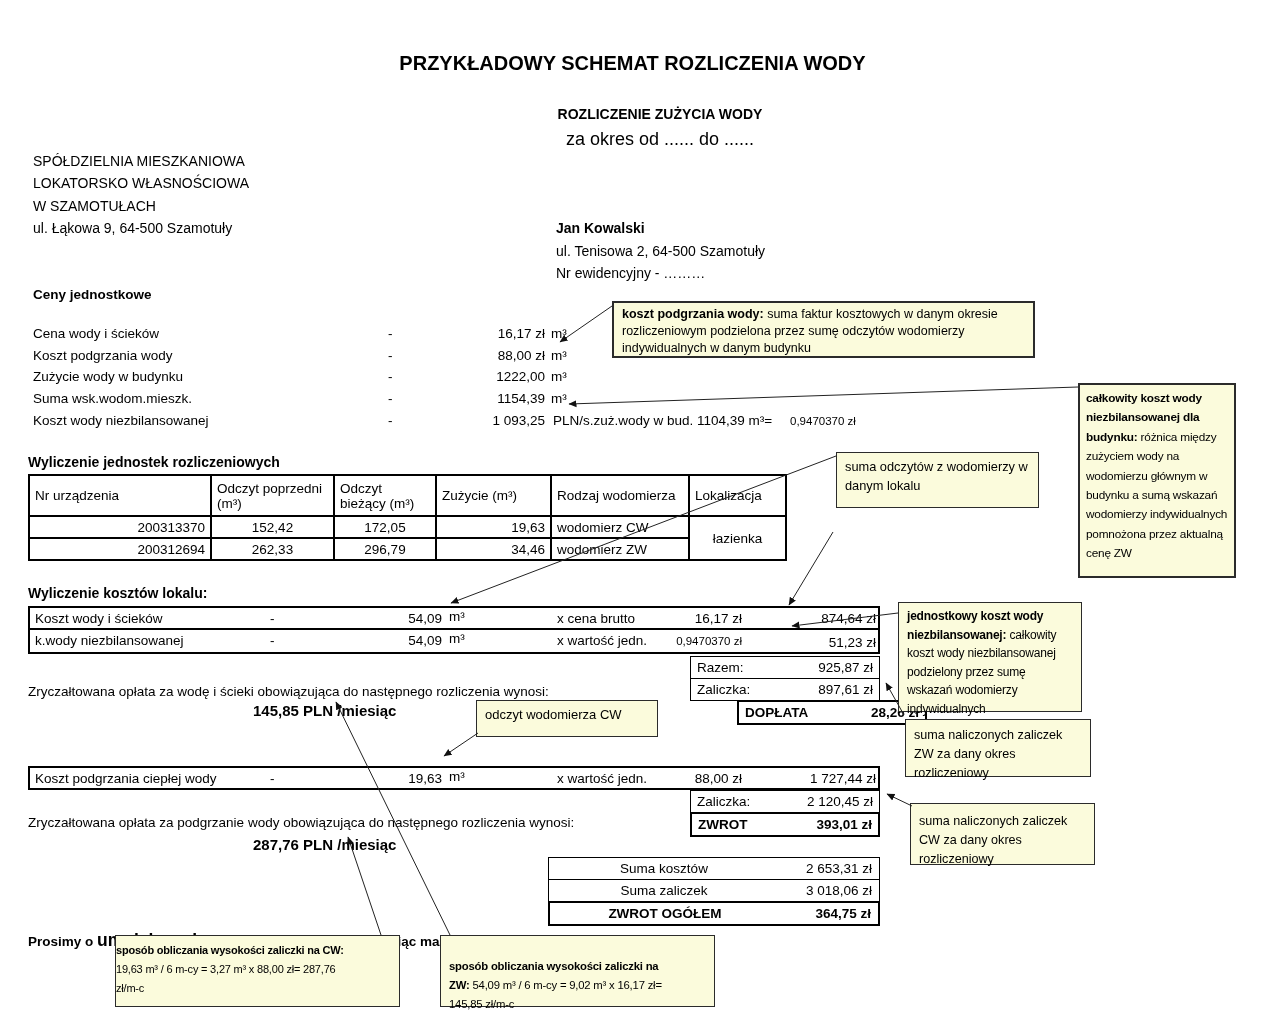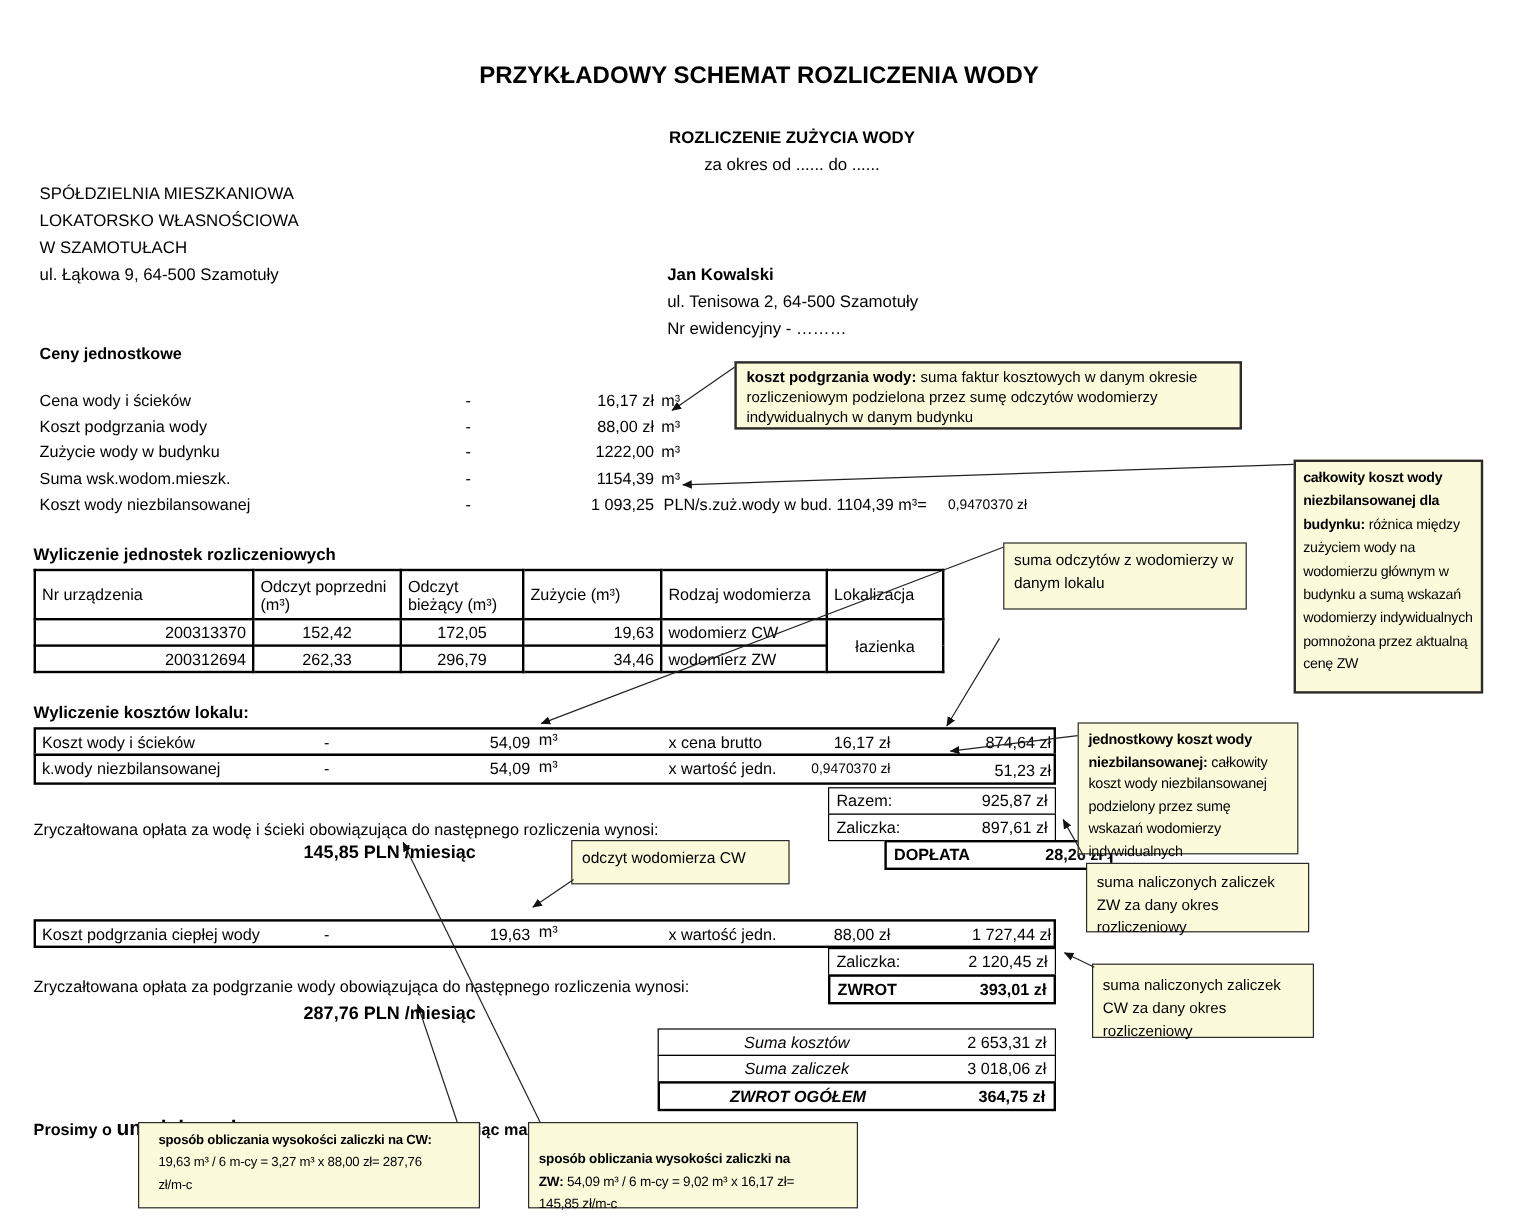--- a/index.html
+++ b/index.html
@@ -27,21 +27,21 @@
   .small { font-size:11.5px; }
 
   
   .sumrow { position:absolute; left:690px; width:190px; height:23px; border:1px solid #000; background:#fff; }
   .sumrow .lab { position:absolute; left:6px; top:3px; }
   .sumrow .val { position:absolute; right:6px; top:3px; }
   .sumrow.bold { border-width:2px; font-weight:700; height:25px; }
 
   
   .totrow { position:absolute; left:548px; width:332px; height:23px; border:1px solid #000; background:#fff; }
-  .totrow .lab { position:absolute; left:0; width:230px; text-align:center; top:3px;font-style:italic; }
+  .totrow .lab { position:absolute; left:0; width:230px; text-align:center; top:3px; }
   .totrow .val { position:absolute; right:7px; top:3px; }
   .totrow.bold { border-width:2px; font-weight:700; height:25px; }
 
   
   .note {
     position:absolute; background:#fbfbdc; border:1.5px solid #2b2b2b;
     padding:4px 8px; font-size:12.6px; line-height:19px; color:#000; z-index:4;
   }
   .note.big { border-width:2px; }
   .nowrap { white-space:nowrap; }
@@ -55,21 +55,21 @@
 
   svg.arrows { position:absolute; left:0; top:0; z-index:6; pointer-events:none; }
 </style>
 </head>
 <body>
 
 <div class="page">
 
   <div class="abs b ctr" style="left:0;top:52px;width:1265px;font-size:20px;">PRZYKŁADOWY SCHEMAT ROZLICZENIA WODY</div>
   <div class="abs b ctr" style="left:410px;top:106px;width:500px;font-size:14px;">ROZLICZENIE ZUŻYCIA WODY</div>
-  <div class="abs ctr" style="left:410px;top:129px;width:500px;font-size:14px;">za okres od ...... do ......</div>
+  <div class="abs ctr" style="left:410px;top:129px;width:500px;font-size:18px;">za okres od ...... do ......</div>
 
   <div class="abs" style="left:33px;top:153px;font-size:14px;">SPÓŁDZIELNIA MIESZKANIOWA</div>
   <div class="abs" style="left:33px;top:175px;font-size:14px;">LOKATORSKO WŁASNOŚCIOWA</div>
   <div class="abs" style="left:33px;top:198px;font-size:14px;">W SZAMOTUŁACH</div>
   <div class="abs" style="left:33px;top:220px;font-size:14px;">ul. Łąkowa 9, 64-500 Szamotuły</div>
 
   <div class="abs b" style="left:556px;top:220px;font-size:14px;">Jan Kowalski</div>
   <div class="abs" style="left:556px;top:243px;font-size:14px;">ul. Tenisowa 2, 64-500 Szamotuły</div>
   <div class="abs" style="left:556px;top:265px;font-size:14px;">Nr ewidencyjny - ………</div>
 
@@ -243,21 +243,21 @@
   </div>
 
   <div class="note" style="left:910px;top:803px;width:185px;height:62px;padding:8px 8px;">
     <span>suma naliczonych zaliczek CW za dany okres rozliczeniowy</span>
   </div>
 
   <div class="note" style="left:476px;top:700px;width:182px;height:37px;font-size:13px;">
     <span>odczyt wodomierza CW</span>
   </div>
 
-  <div class="note" style="left:115px;top:935px;width:285px;height:72px;font-size:11px;line-height:19px;letter-spacing:-0.2px;padding:5px 16px;">
+  <div class="note" style="left:115px;top:935px;width:285px;height:72px;font-size:11px;line-height:19px;letter-spacing:-0.2px;padding:5px 0;">
     <div class="b nowrap">sposób obliczania wysokości zaliczki na CW:</div>
     <div class="nowrap">19,63 m³ / 6 m-cy = 3,27 m³ x 88,00 zł= 287,76</div>
     <div class="nowrap">zł/m-c</div>
   </div>
 
   <div class="note" style="left:440px;top:935px;width:275px;height:72px;font-size:11.3px;line-height:19px;letter-spacing:-0.2px;padding:21px 8px;">
     <div class="b nowrap">sposób obliczania wysokości zaliczki na</div>
     <div class="nowrap"><span class="b">ZW:</span><span> 54,09 m³ / 6 m-cy = 9,02 m³ x 16,17 zł=</span></div>
     <div class="nowrap">145,85 zł/m-c</div>
   </div>

